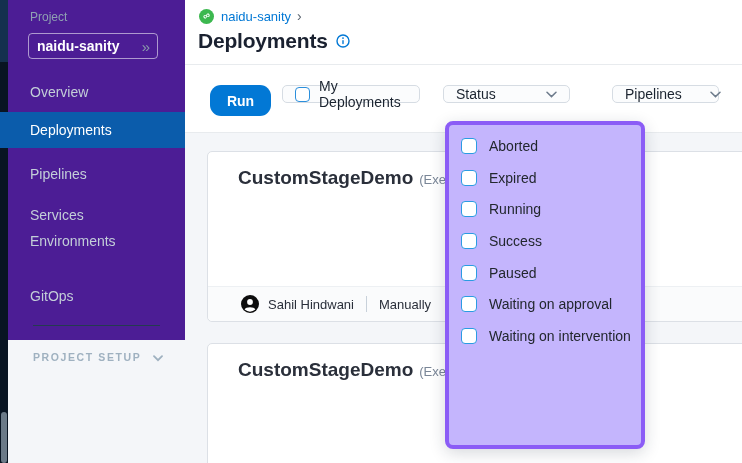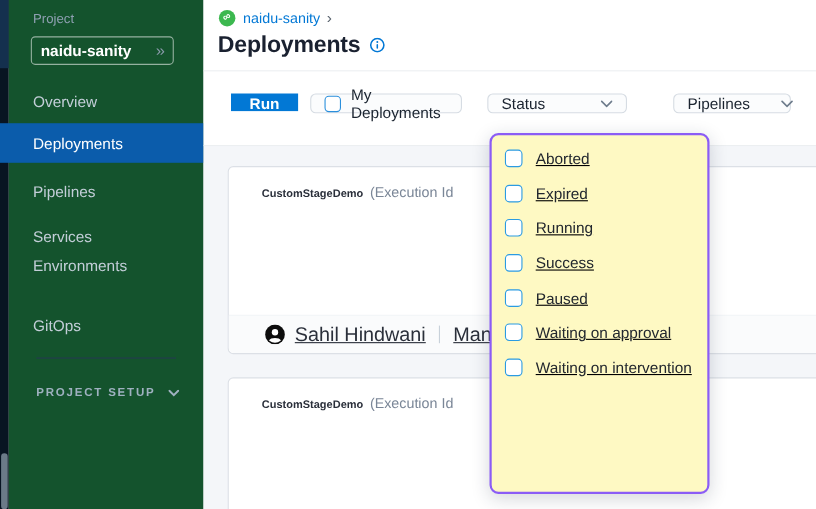--- a/index.html
+++ b/index.html
@@ -7,21 +7,21 @@
     position:relative;width:742px;height:463px;overflow:hidden;
     font-family:"Liberation Sans", sans-serif;
     background:#f4f6f9;
     -webkit-font-smoothing:antialiased;
   }
   
   .rail{position:absolute;left:0;top:0;width:8px;height:463px;background:#081422;}
   .rail-top{position:absolute;left:0;top:0;width:8px;height:62px;background:#14304e;}
   .rail-thumb{position:absolute;left:1px;top:412px;width:6px;height:51px;background:#6b7a88;border-radius:3px;}
   
-  .sidebar{position:absolute;left:8px;top:0;width:177px;height:463px;background:#14532d;}
+  .sidebar{position:absolute;left:8px;top:0;width:177px;height:340px;background:#4c1d95;}
   .proj-label{position:absolute;left:22px;top:10px;font-size:12px;color:#8fa0b2;}
   .proj-input{
     position:absolute;left:20px;top:33px;width:130px;height:26px;
     border:1px solid rgba(255,255,255,.55);border-radius:4px;
     display:flex;align-items:center;justify-content:space-between;
     padding:0 8px;box-sizing:border-box;cursor:pointer;
   }
   .proj-value{color:#ffffff;font-size:14px;font-weight:600;}
   .proj-exp{color:#8a9aab;font-size:15px;line-height:1;letter-spacing:-1px;}
   .nav{position:absolute;left:-8px;top:0;width:185px;}
@@ -53,22 +53,22 @@
   .crumb-link{font-size:13px;color:#0278d5;font-weight:500;cursor:pointer;}
   .crumb-sep{font-size:14px;color:#59636e;margin-left:-1px;}
   .page-title-row{position:absolute;left:13px;top:29px;display:flex;align-items:center;gap:8px;}
   .page-title{font-size:21px;font-weight:700;color:#1a2130;letter-spacing:-0.2px;}
   
   .toolbar{
     position:absolute;left:185px;top:65px;width:557px;height:68px;background:#ffffff;
     border-bottom:1px solid #e8ebee;box-sizing:border-box;
   }
   .btn-run{
-    position:absolute;left:25px;top:20px;width:61px;height:16px;
-    background:#0278d5;color:#ffffff;border:none;border-radius:0;
+    position:absolute;left:25px;top:20px;width:61px;height:31px;
+    background:#0278d5;color:#ffffff;border:none;border-radius:11px;
     font-family:inherit;font-size:14px;font-weight:700;cursor:pointer;
   }
   .btn-light{
     position:absolute;top:20px;height:18px;background:#fbfcfd;
     border:1px solid #d6dce3;border-radius:5px;box-sizing:border-box;
     display:flex;align-items:center;cursor:pointer;font-size:14px;color:#1b2430;
   }
   .btn-mydep{left:97px;width:138px;padding:0 12px;gap:9px;}
   .select{justify-content:space-between;padding:0 12px;gap:28px;}
   .select-status{left:258px;width:127px;}
@@ -79,35 +79,35 @@
   }
   
   .content{position:absolute;left:185px;top:133px;width:557px;height:330px;background:#f4f6f9;}
   .card{
     position:absolute;left:22px;width:545px;background:#ffffff;
     border:1px solid #dce0e6;border-radius:5px;box-sizing:border-box;
   }
   .card1{top:18px;height:171px;}
   .card2{top:210px;height:150px;}
   .card-title-row{position:absolute;left:30px;top:15px;display:flex;align-items:baseline;gap:6px;white-space:nowrap;}
-  .card-title{font-size:10px;font-weight:700;color:#2a2f3a;}
+  .card-title{font-size:19px;font-weight:700;color:#2a2f3a;}
   .card-sub{font-size:13px;color:#7a8697;}
   .card-footer{
     position:absolute;left:0;bottom:0;width:100%;height:35px;
     background:#fafbfc;border-top:1px solid #edf0f3;border-radius:0 0 5px 5px;
     display:flex;align-items:center;box-sizing:border-box;padding-left:33px;gap:9px;
   }
-  .footer-text{font-size:18px;color:#2a2f3a;text-decoration:underline;}
+  .footer-text{font-size:13px;color:#2a2f3a;}
   .footer-sep{width:1px;height:16px;background:#c8d1da;margin:0 3px;}
   
   .menu{
     position:absolute;left:445px;top:121px;width:200px;height:328px;
-    background:#fef9c3;border:2px solid #8b5cf6;border-radius:8px;
+    background:#c4b5fd;border:4px solid #8b5cf6;border-radius:8px;
     box-shadow:0 4px 16px rgba(30,40,60,.18);box-sizing:border-box;
-    padding-top:5px;z-index:50;text-decoration:underline;
+    padding-top:5px;z-index:50;
   }
   .menu-item{
     height:31.7px;display:flex;align-items:center;gap:12px;
     padding-left:12px;cursor:pointer;font-size:14px;color:#22272e;
   }
   .menu-item.hl{background:#e9f7fe;}
   .menu-cb{
     width:16px;height:16px;border:1.5px solid #2b9be2;border-radius:4px;
     background:#ffffff;box-sizing:border-box;flex:none;
   }

